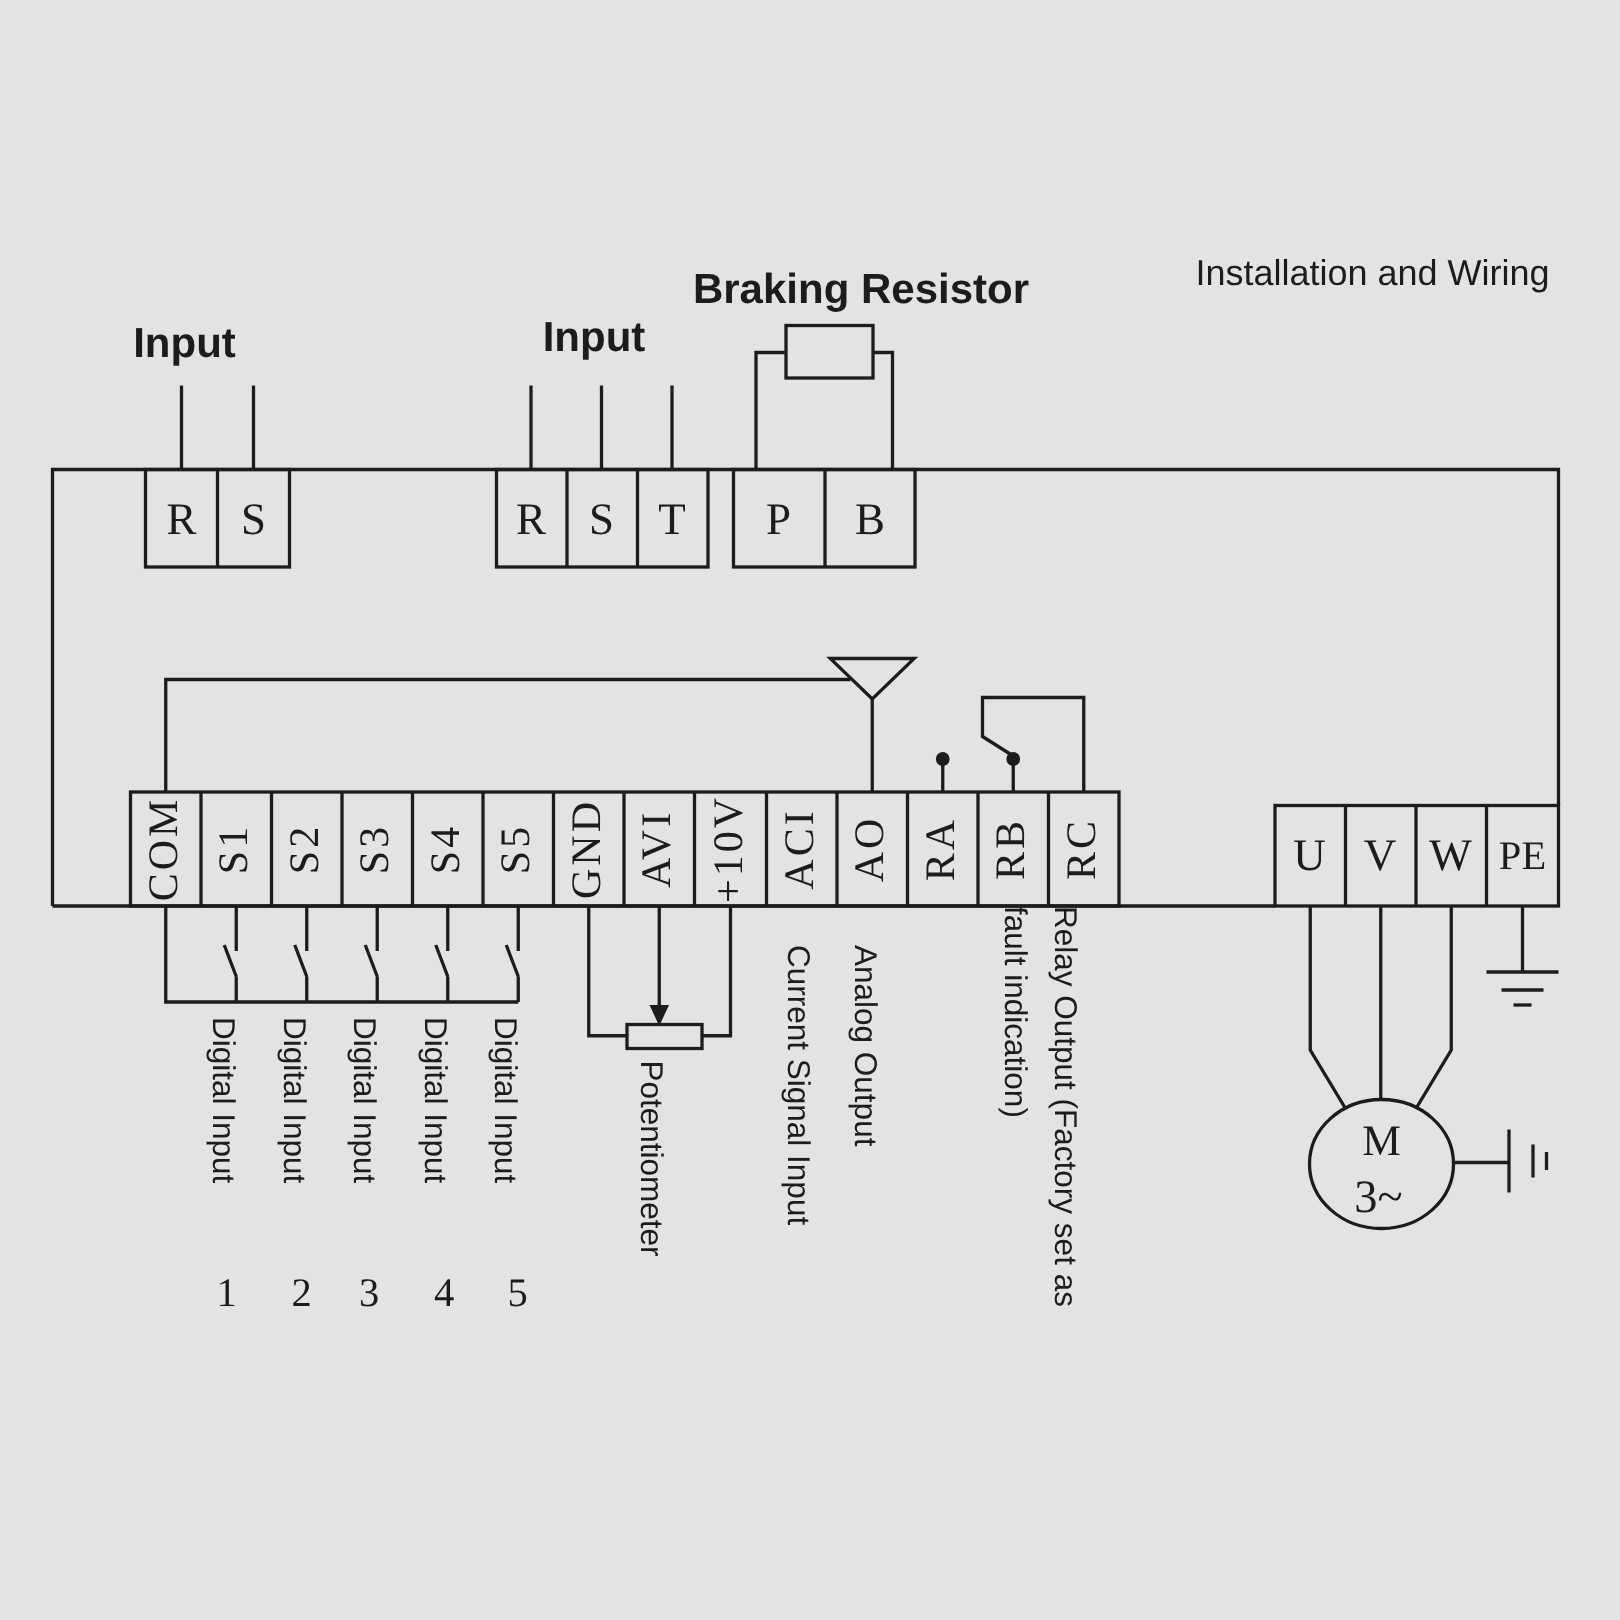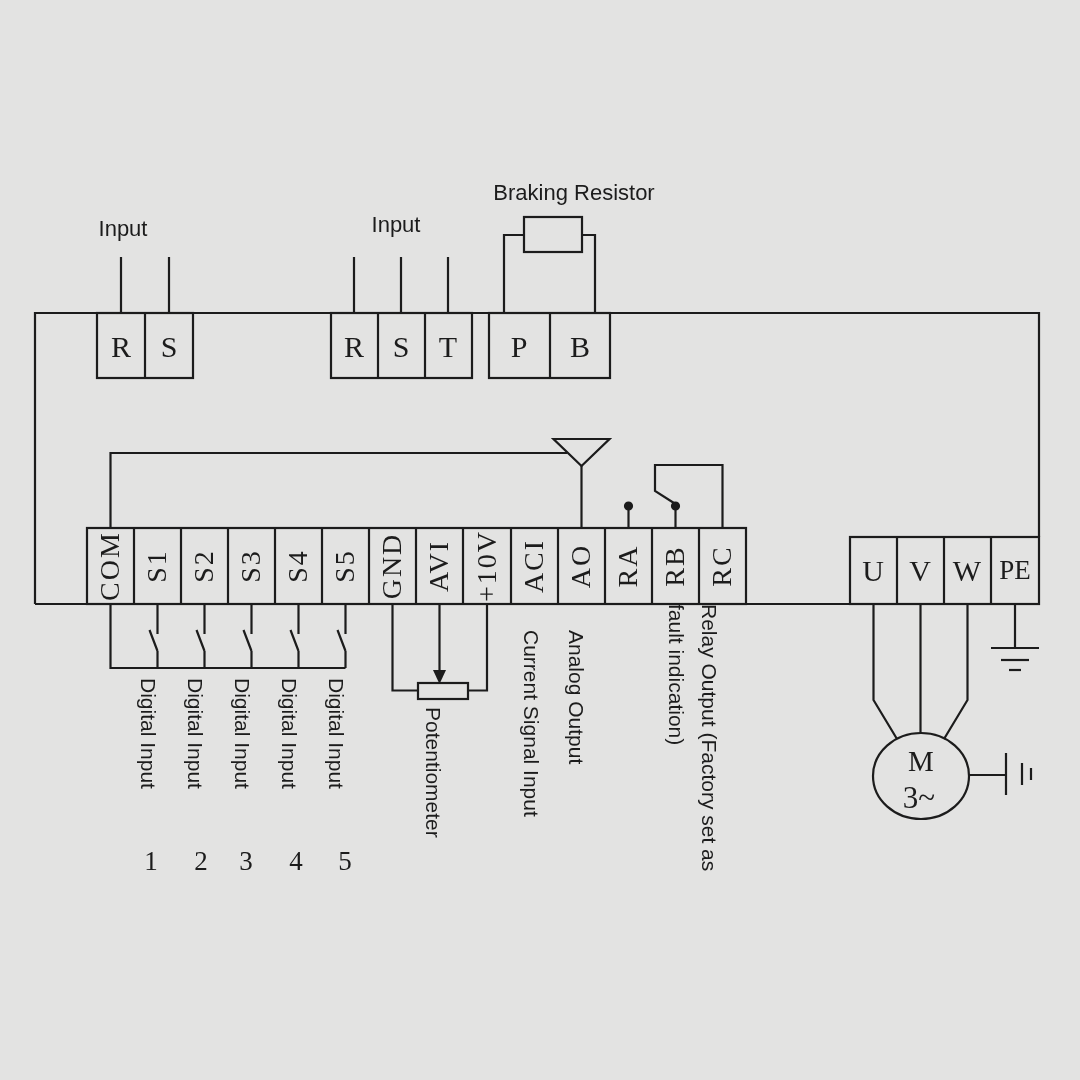--- a/index.html
+++ b/index.html
@@ -1,21 +1,21 @@
 <!DOCTYPE html>
 <html><head>
 <meta charset="utf-8">
 <style>
   html,body{margin:0;padding:0;}
   body{background:#e3e3e2;font-family:"Liberation Sans",sans-serif;}
   .canvas{position:relative;width:1080px;height:1080px;background:#e3e3e2;overflow:hidden;}
   .canvas svg{position:absolute;left:0;top:0;}
   .lbl{position:absolute;color:#1c1c1c;white-space:nowrap;line-height:1.15;}
   .h-center{transform:translate(-50%,-50%);}
-  .sans22{font-size:22px;}
+  .sans22{font-size:28px;font-weight:bold;}
   .sans24{font-size:24px;}
   .serif{font-family:"Liberation Serif",serif;}
   .big-term{font-size:30px;transform:translate(-50%,-50%);}
   .pe-term{font-size:27px;transform:translate(-50%,-50%);}
   .rot-term{font-size:28px;letter-spacing:2px;transform:translate(-50%,-50%) rotate(-90deg);}
   .vlabel{font-size:21px;line-height:25px;transform-origin:0 0;transform:rotate(90deg);}
   .num{font-size:27px;transform:translate(-50%,-50%);}
   .motor-m{font-size:29px;transform:translate(-50%,-50%);}
   .motor-ph{font-size:31px;transform:translate(-50%,-50%);}
 </style>
@@ -122,20 +122,21 @@
     </g>
     <ellipse cx="921" cy="776" rx="48" ry="43"></ellipse>
     <g>
       <line x1="969" y1="775" x2="1006" y2="775"></line>
       <line x1="1006" y1="753" x2="1006" y2="795"></line>
       <line x1="1022" y1="763" x2="1022" y2="785"></line>
       <line x1="1031" y1="768" x2="1031" y2="780"></line>
     </g>
   </svg>
 
+  <div class="lbl sans24 h-center" style="left:915px;top:183px;">Installation and Wiring</div>
 
   <div class="lbl sans22 h-center" style="left:123px;top:229px;">Input</div>
   <div class="lbl sans22 h-center" style="left:396px;top:225px;">Input</div>
   <div class="lbl sans22 h-center" style="left:574px;top:193px;">Braking Resistor</div>
 
   <div class="lbl serif big-term" style="left:121px;top:347px;">R</div>
   <div class="lbl serif big-term" style="left:169px;top:347px;">S</div>
 
   <div class="lbl serif big-term" style="left:354px;top:347px;">R</div>
   <div class="lbl serif big-term" style="left:401px;top:347px;">S</div>

